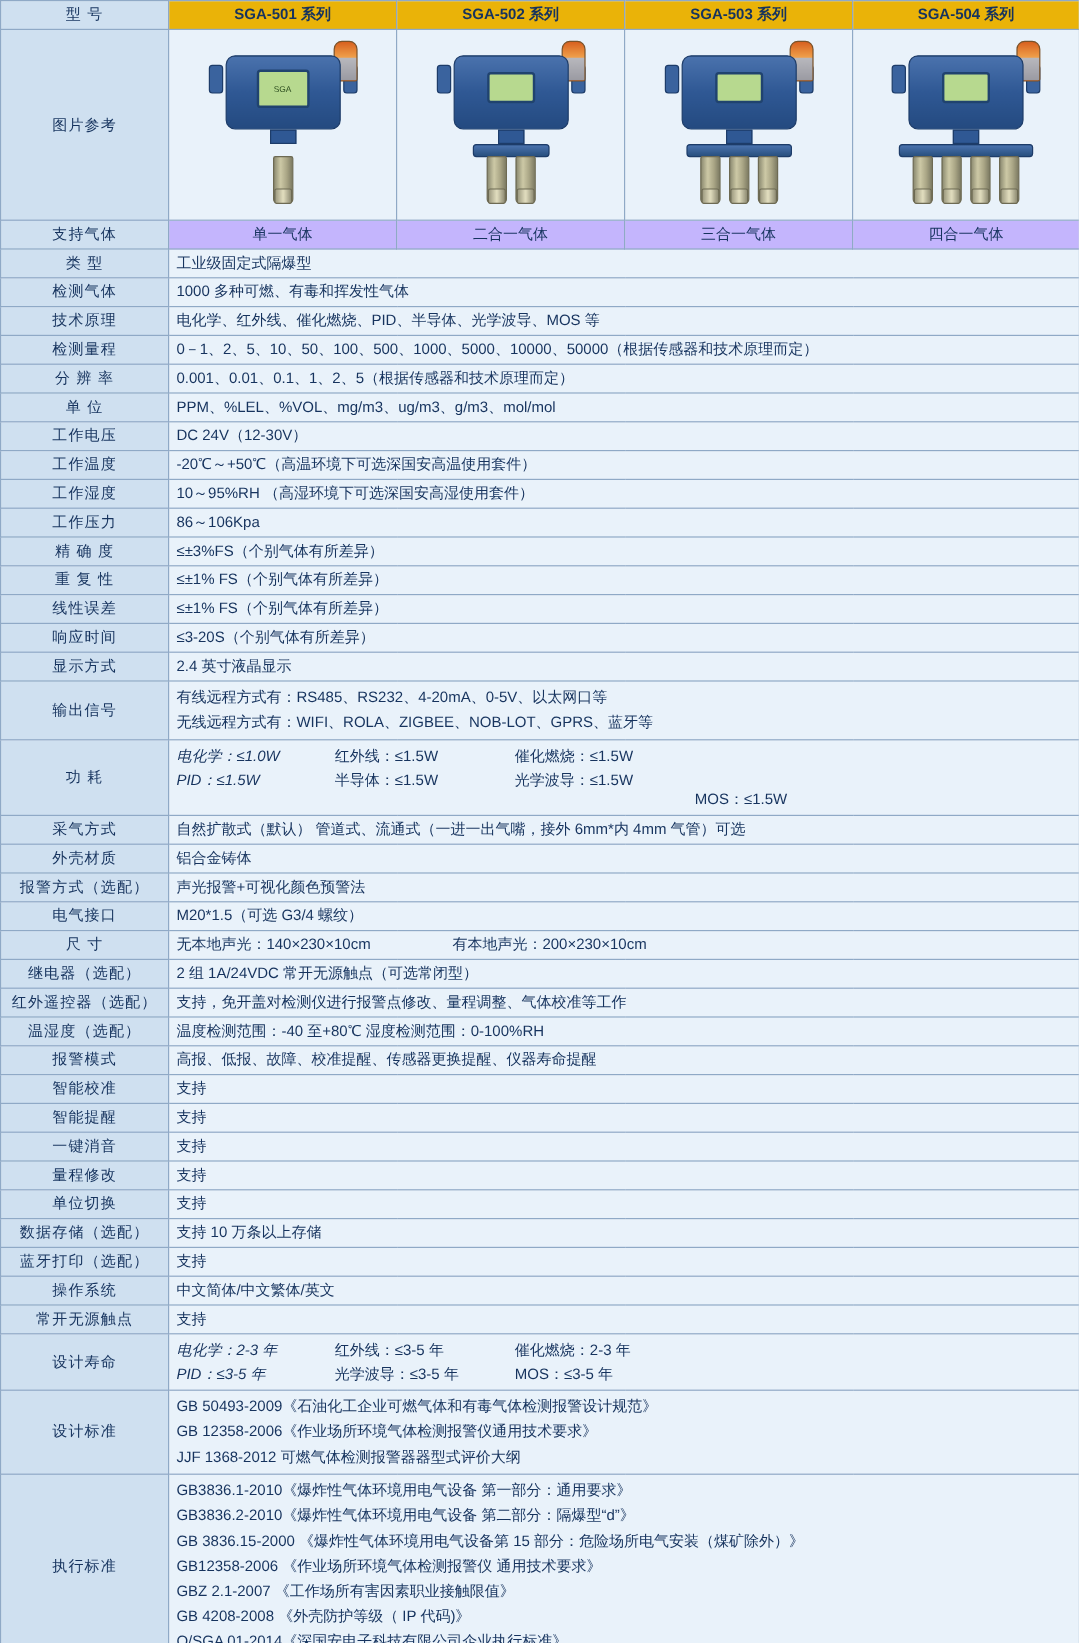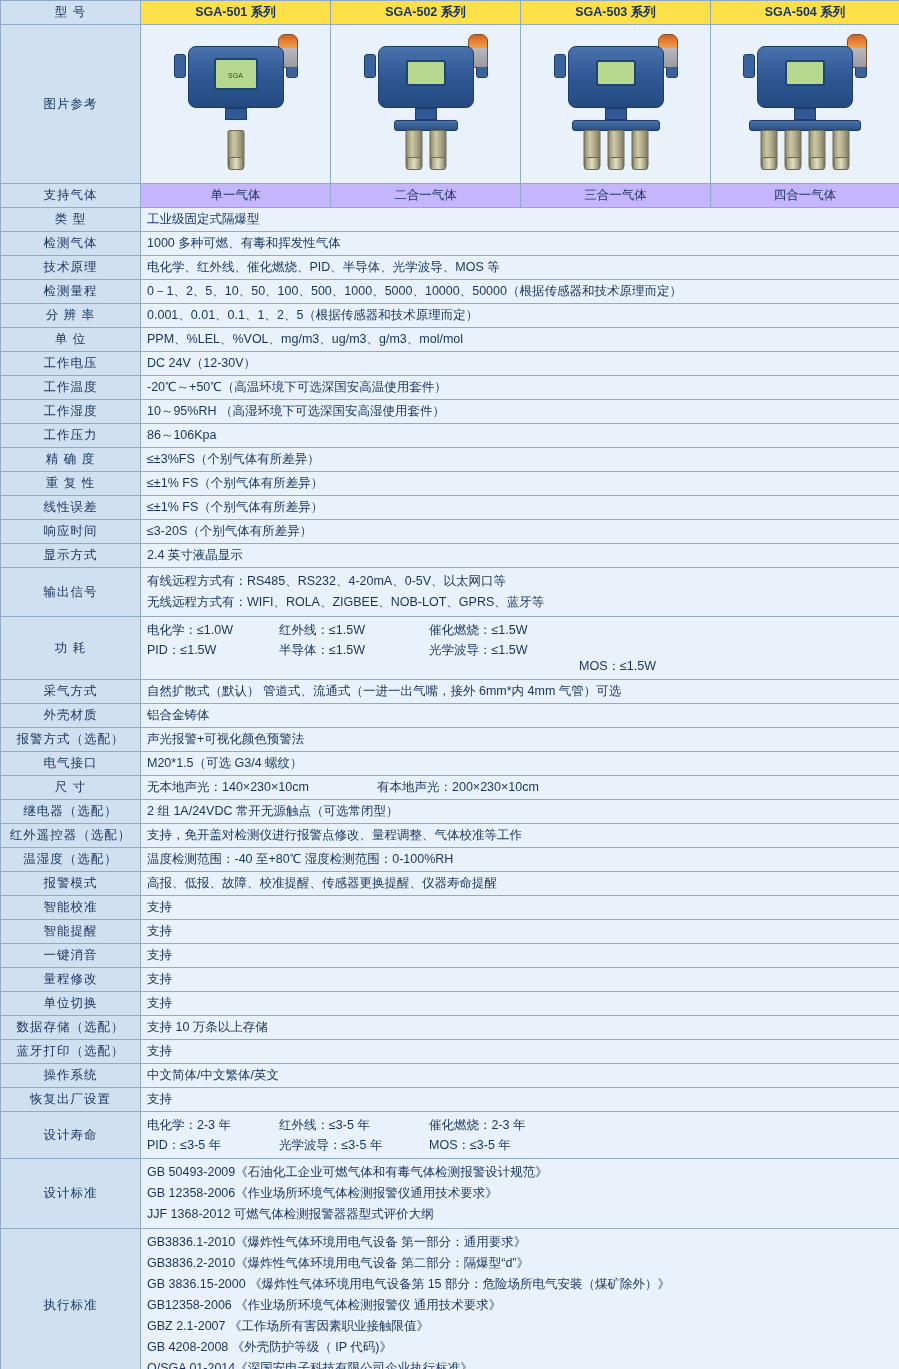--- a/index.html
+++ b/index.html
@@ -30,21 +30,21 @@
     letter-spacing: 1px;
     font-size: 12.5px;
   }
   td.value {
     background: #e9f2fa;
     text-align: left;
     padding-left: 10px;
     color: #17355f;
   }
   td.head {
-    background: #fde047;
+    background: #eab308;
     text-align: center;
     font-weight: bold;
     font-size: 12.5px;
     color: #10305e;
   }
   td.cellcenter {
     background: #c4b5fd;
     text-align: center;
   }
   .imgcell {
@@ -52,21 +52,21 @@
     height: 152px;
     text-align: center;
     padding: 0;
   }
   .multi > div { padding: 2px 0; }
   .cols {
     display: flex;
     flex-wrap: wrap;
   }
   .cols > span { display: inline-block; }
-  .w-a { width: 132px; }
+  .w-a { width: 132px; font-style: italic; }
   .w-b { width: 150px; }
   .w-c { width: 150px; }
   .w-d { width: 150px; margin-top: 16px; }
   .pad2 > div { padding: 1.5px 0; }
 
   
   .dev {
     position: relative;
     width: 100%;
     height: 152px;
@@ -415,21 +415,21 @@
   </tr>
   <tr>
     <td class="label">蓝牙打印（选配）</td>
     <td class="value" colspan="4">支持</td>
   </tr>
   <tr>
     <td class="label">操作系统</td>
     <td class="value" colspan="4">中文简体/中文繁体/英文</td>
   </tr>
   <tr>
-    <td class="label">恢复出厂设置</td>
+    <td class="label">常开无源触点</td>
     <td class="value" colspan="4">支持</td>
   </tr>
 
   <tr>
     <td class="label">设计寿命</td>
     <td class="value pad2" colspan="4">
       <div class="cols">
         <span class="w-a">电化学：2-3 年</span>
         <span class="w-b">红外线：≤3-5 年</span>
         <span class="w-c">催化燃烧：2-3 年</span>

